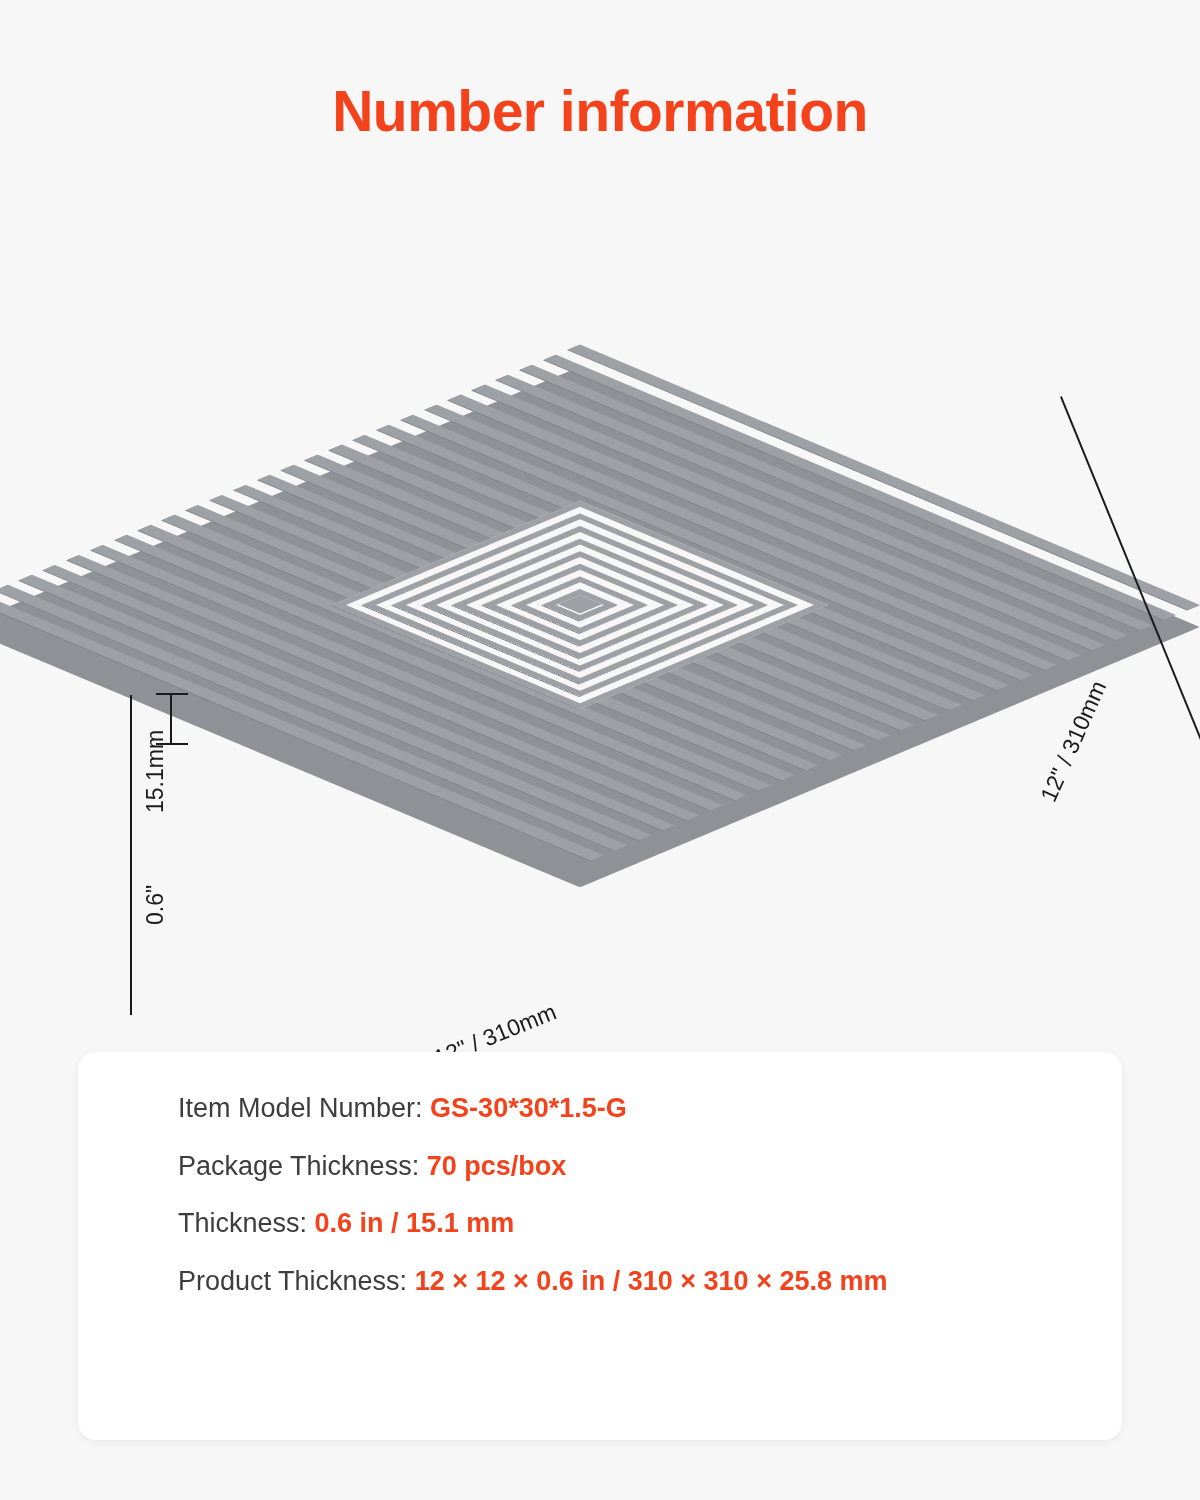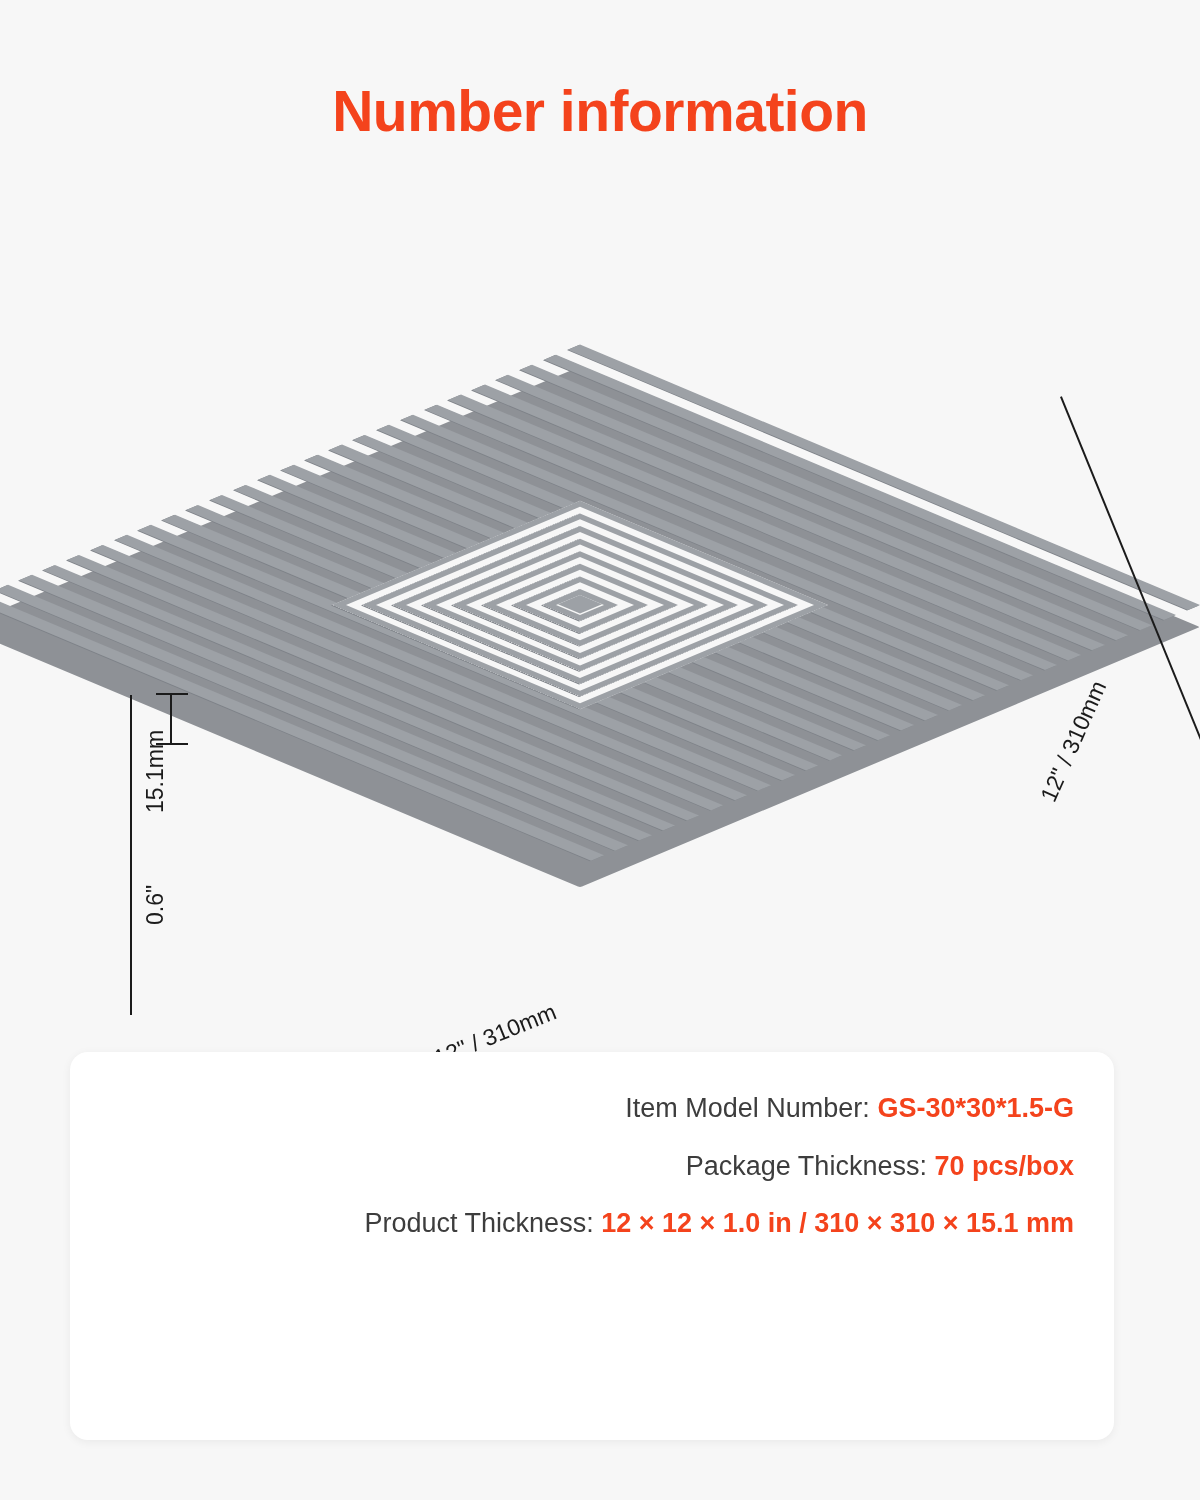--- a/index.html
+++ b/index.html
@@ -125,28 +125,27 @@
     transform-origin: left top;
   }
   .rule {
     position: absolute;
     background: #1b1b1b;
   }
 
   
   .spec-card {
     position: absolute;
-    left: 70px;
+    left: 78px;
     top: 1052px;
     width: 1044px;
     height: 388px;
     background: #ffffff;
     border-radius: 18px;
     box-shadow: 0 2px 10px rgba(0,0,0,0.06);
-    text-align: right;
   }
   .spec-list {
     position: absolute;
     left: 100px;
     top: 42px;
     right: 40px;
   }
   .spec-row {
     font-size: 27px;
     color: #3d3d3d;
@@ -229,15 +228,16 @@
   <div class="rule" style="left:96px; top:528px; width:32px; height:2px;"></div>
   <div class="dim dim-thickness-a">15.1mm</div>
   <div class="dim dim-thickness-b">0.6"</div>
 
 </div>
 
 <div class="spec-card">
   <div class="spec-list" id="spec-host">
       <div class="spec-row"><span class="spec-label">Item Model Number:</span> <span class="spec-value">GS-30*30*1.5-G</span></div>
       <div class="spec-row"><span class="spec-label">Package Thickness:</span> <span class="spec-value">70 pcs/box</span></div>
-      <div class="spec-row"><span class="spec-label">Product Thickness:</span> <span class="spec-value">12 × 12 × 1.0 in / 310 × 310 × 15.1 mm</span></div>
+      <div class="spec-row"><span class="spec-label">Thickness:</span> <span class="spec-value">0.6 in / 15.1 mm</span></div>
+      <div class="spec-row"><span class="spec-label">Product Thickness:</span> <span class="spec-value">12 × 12 × 0.6 in / 310 × 310 × 25.8 mm</span></div>
     </div>
 </div>
 
 </body></html>

